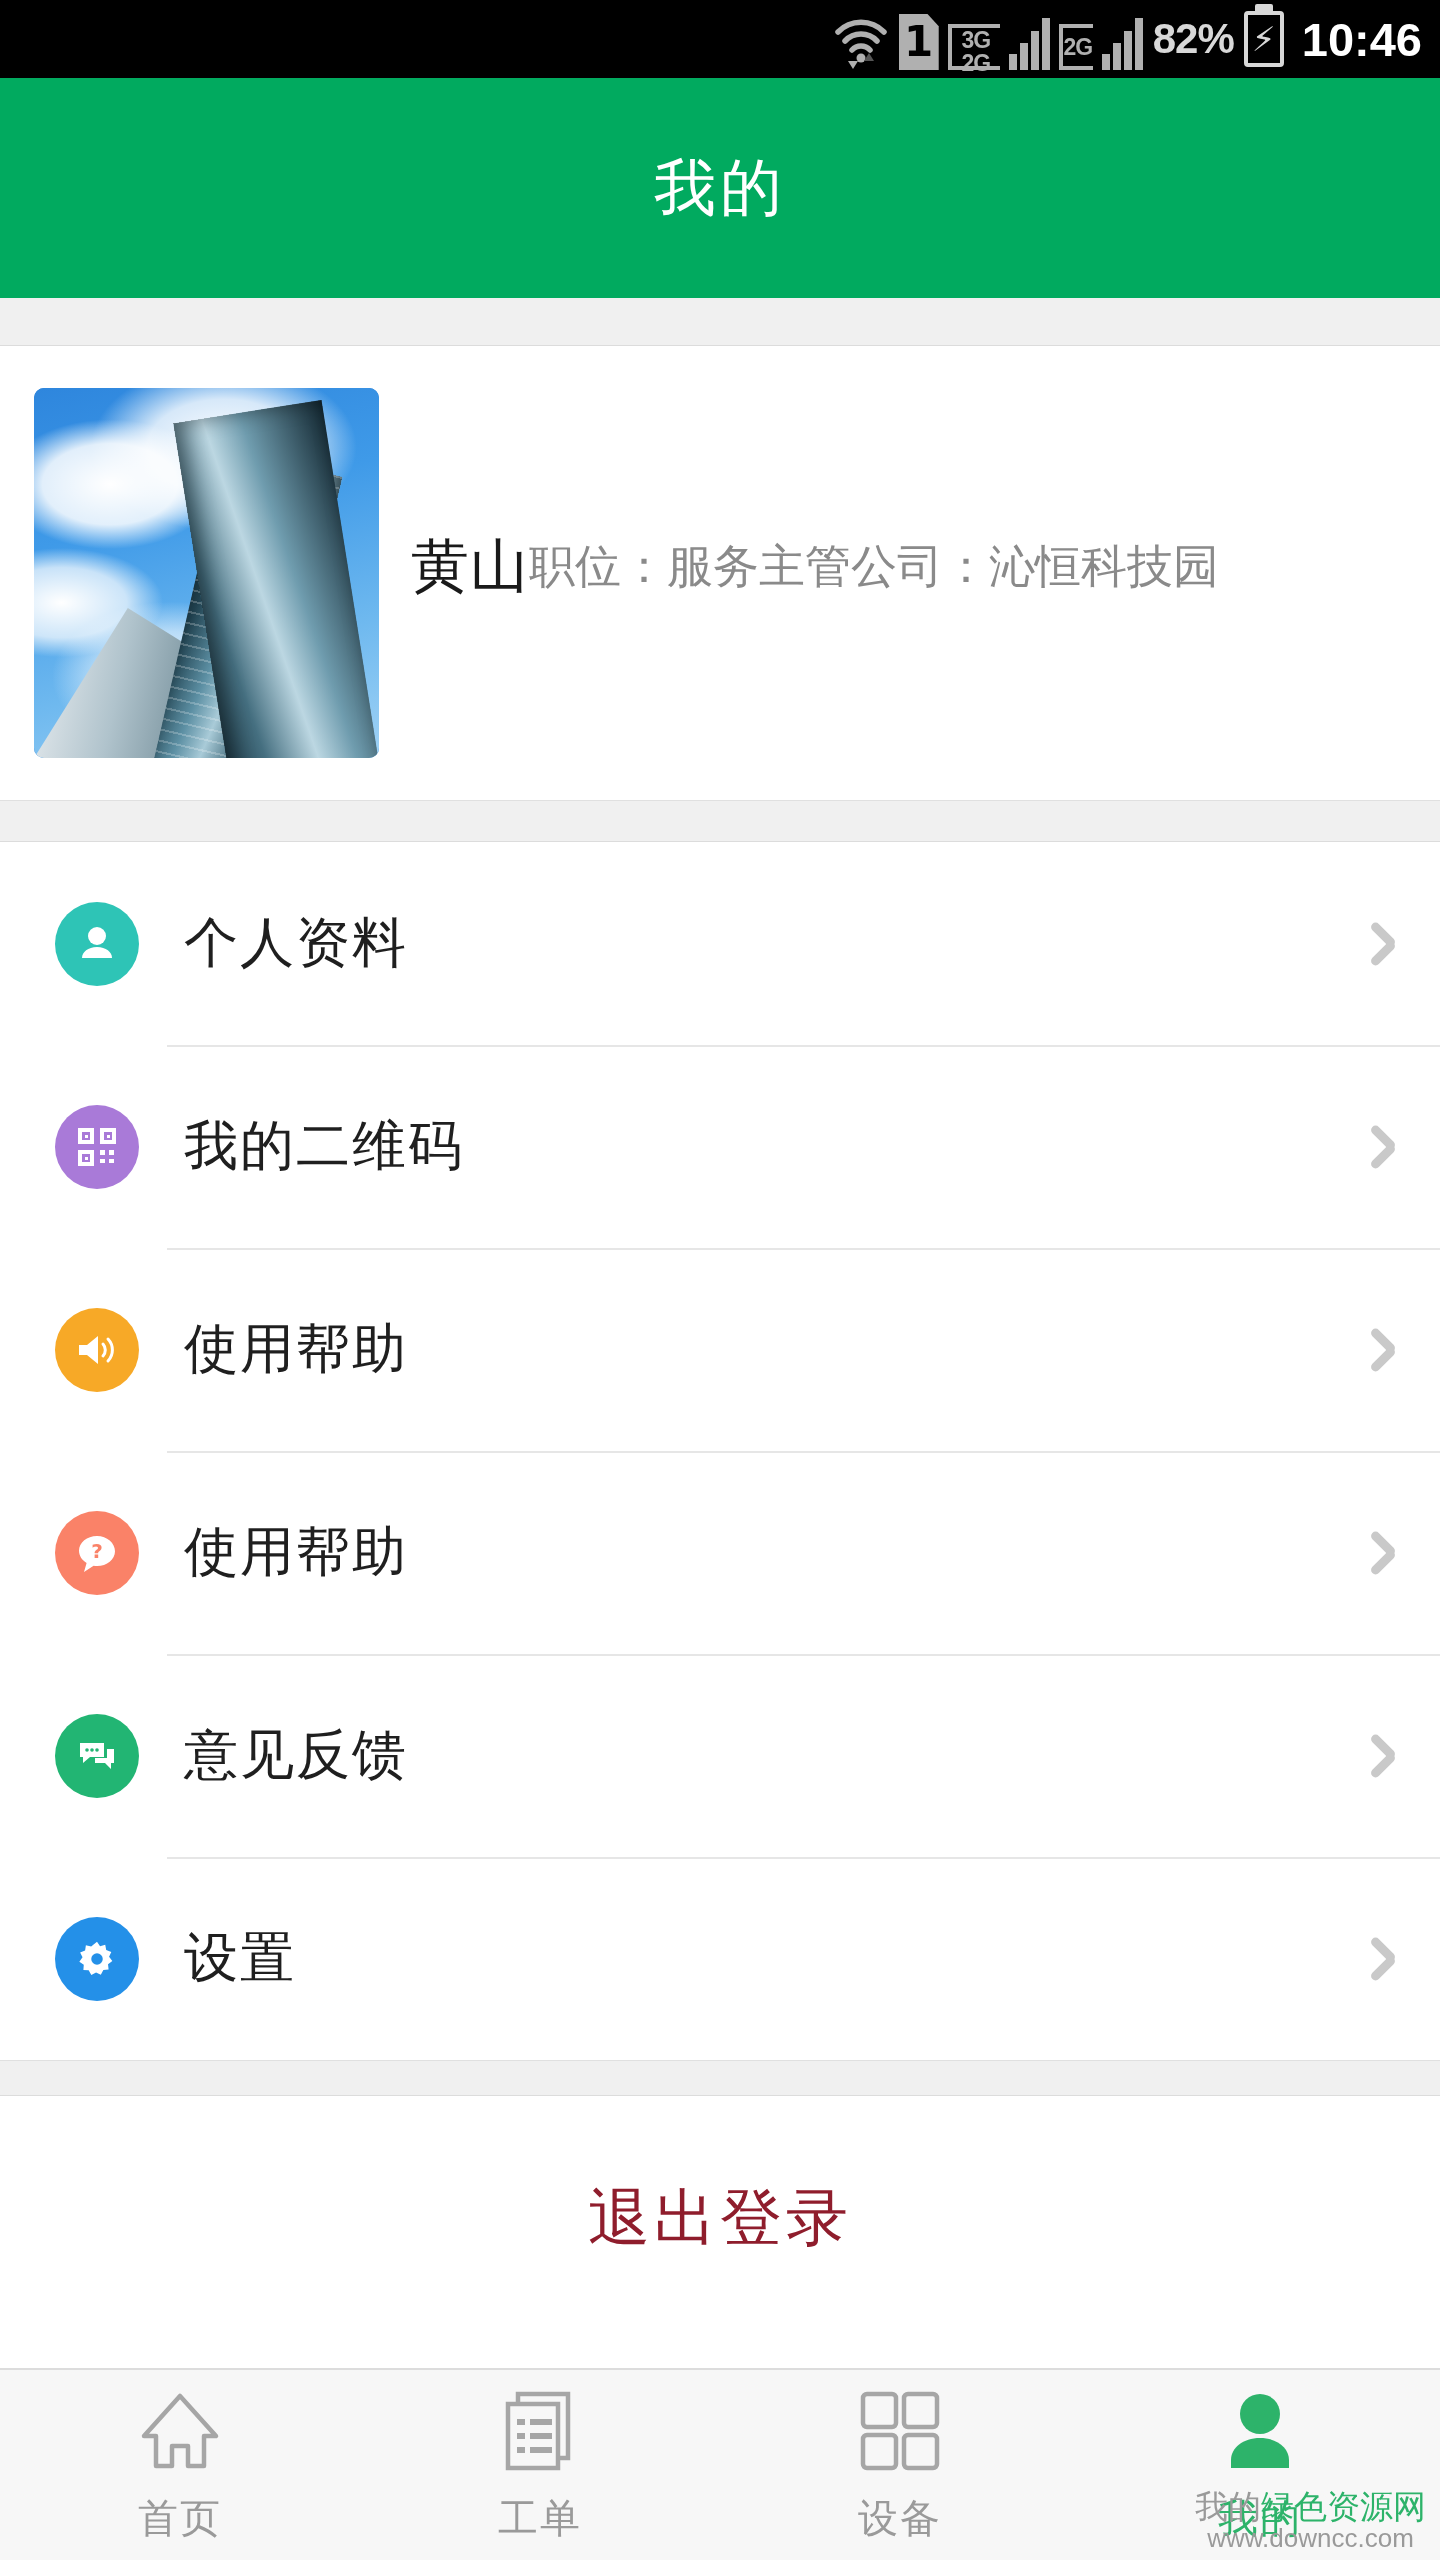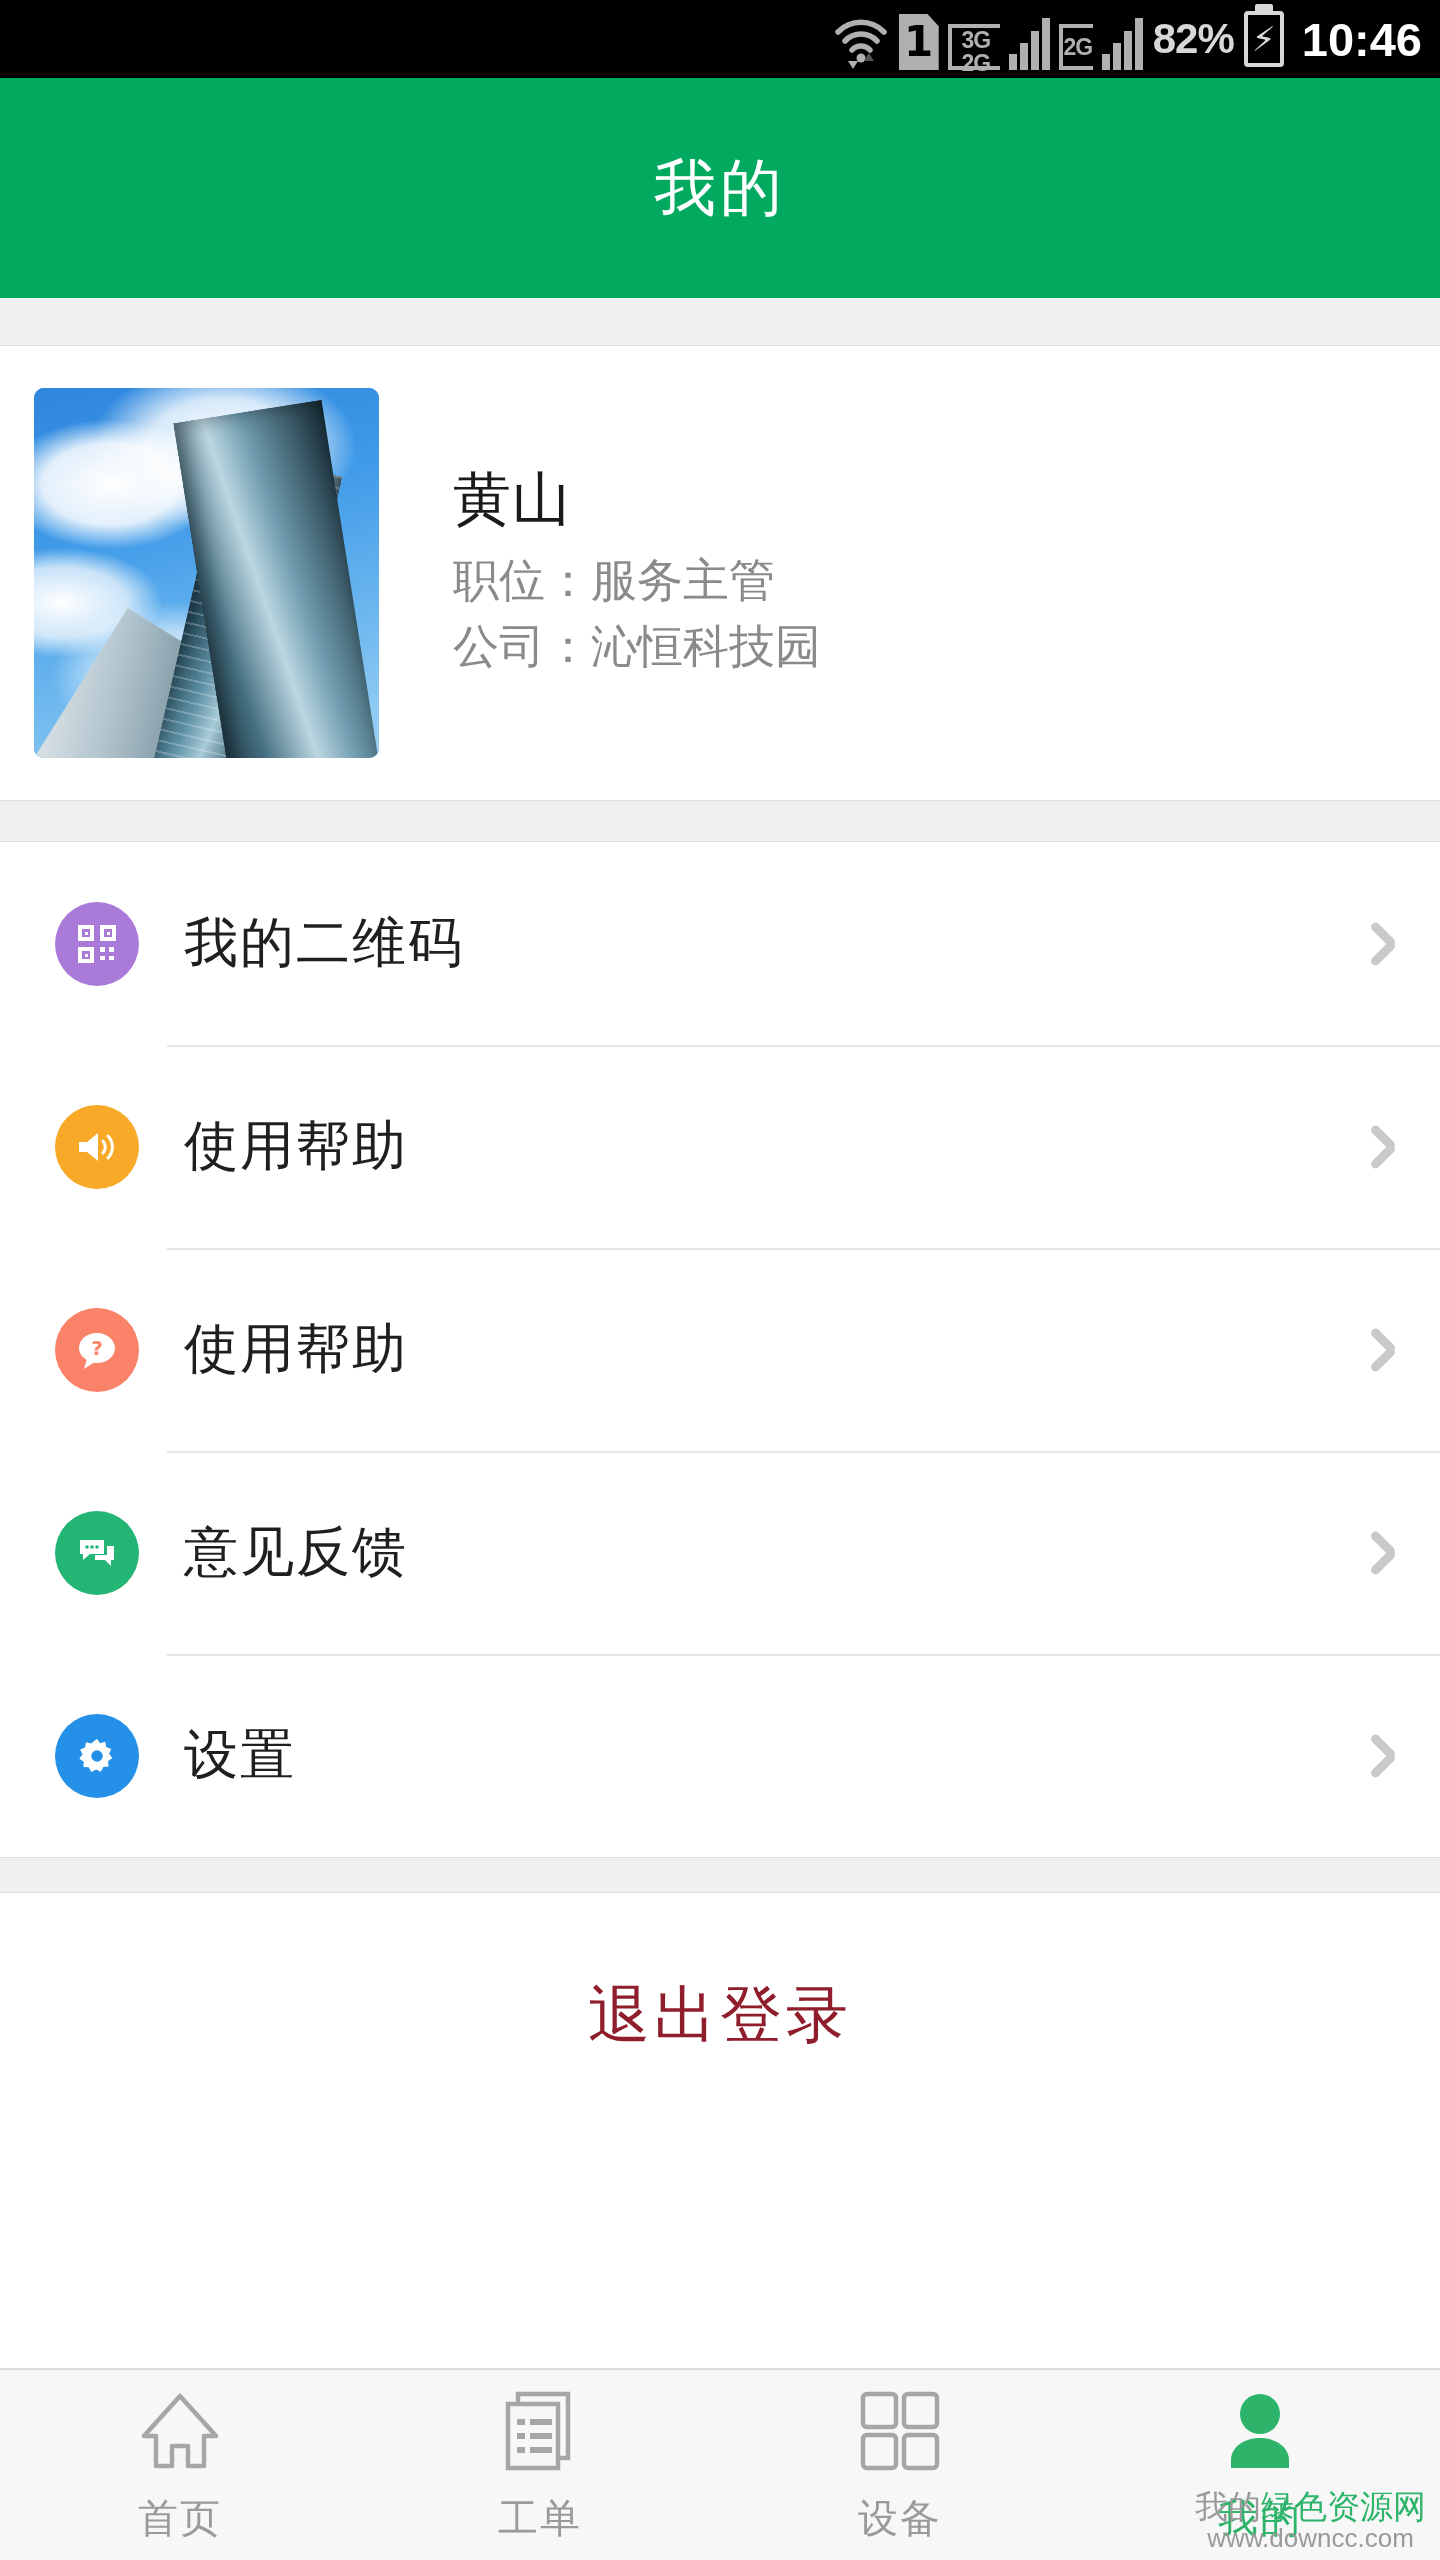--- a/index.html
+++ b/index.html
@@ -92,21 +92,21 @@
   .avatar .towerC {
     position:absolute; left:-4%; bottom:-6%; width:130px; height:55%;
     background:linear-gradient(70deg,#dfe6ea 0%,#b0c3cc 40%,#5f7c88 100%);
     transform:rotate(32deg); transform-origin:bottom left;
   }
   .avatar .stripes {
     position:absolute; left:30%; top:14%; width:120px; height:105%;
     transform:rotate(13deg); transform-origin:bottom left;
     background:repeating-linear-gradient(to bottom, rgba(255,255,255,.22) 0 2px, rgba(0,0,0,0) 2px 11px);
   }
-  .pinfo { margin-left:74px; display:flex; flex-direction:column; justify-content:flex-start; }
+  .pinfo { margin-left:32px; display:flex; justify-content:flex-start; }
   .pname { font-size:58px; color:#1a1a1a; line-height:1.15; margin-bottom:14px; letter-spacing:1px;}
   .prow { font-size:46px; color:#8a8a8a; line-height:1.45; letter-spacing:0px; white-space:nowrap; }
 
   
   .menu { background:#fff; }
   .mrow { display:flex; align-items:center; height:203px; position:relative; padding-left:55px; padding-right:42px; }
   .mrow + .mrow:before {
     content:""; position:absolute; top:0; left:167px; right:0; height:2px; background:#e6e6e6;
   }
   .micon { width:84px; height:84px; border-radius:50%; flex:0 0 84px;
@@ -221,20 +221,30 @@
         <div class="prow">
           <span>公司：</span><span>沁恒科技园</span>
         </div>
       </div>
     </div>
 
     <div class="gap gap-mid"></div>
 
     <div class="menu">
 
+      <div class="mrow">
+        <div class="micon" style="background:#2ec4b6">
+          <svg width="48" height="48" viewBox="0 0 48 48" fill="#fff">
+            <circle cx="24" cy="16" r="9"></circle>
+            <path d="M24 27c-9 0-15 5-15 11h30c0-6-6-11-15-11z"></path>
+          </svg>
+        </div>
+        <div class="mlabel">个人资料</div>
+        <div class="chev"></div>
+      </div>
 
       <div class="mrow">
         <div class="micon" style="background:#a97ad8">
           <svg width="48" height="48" viewBox="0 0 48 48" fill="#fff">
             <path d="M5 5h16v16H5V5zm4 4v8h8V9H9z"></path>
             <path d="M27 5h16v16H27V5zm4 4v8h8V9h-8z"></path>
             <path d="M5 27h16v16H5V27zm4 4v8h8v-8H9z"></path>
             <rect x="12" y="12" width="3" height="3"></rect>
             <rect x="34" y="12" width="3" height="3"></rect>
             <rect x="12" y="34" width="3" height="3"></rect>

